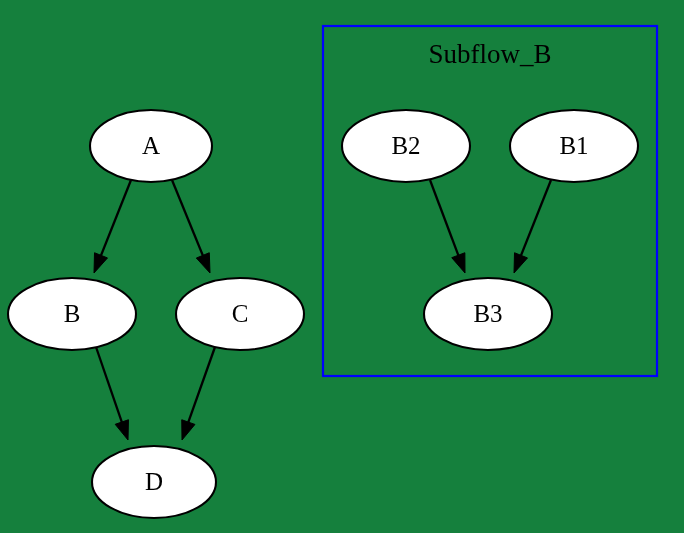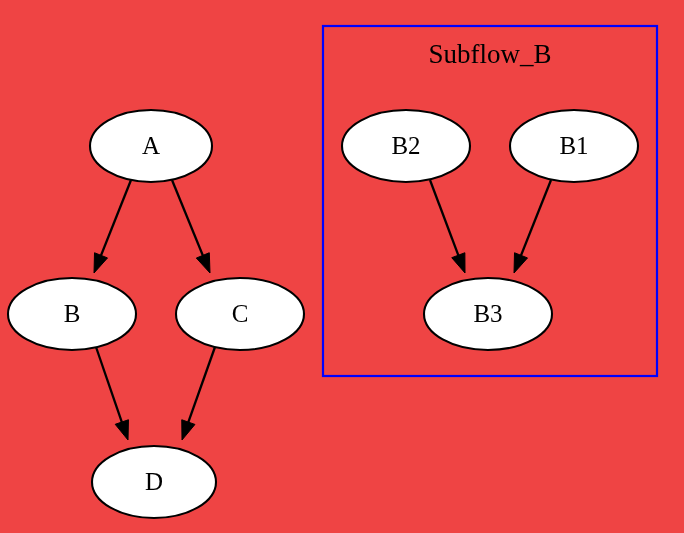--- a/index.html
+++ b/index.html
@@ -10,21 +10,21 @@
   body {
     width: 684px;
     height: 533px;
     overflow: hidden;
     font-family: "Liberation Serif", "DejaVu Serif", serif;
   }
   #diagram-root {
     position: relative;
     width: 684px;
     height: 533px;
-    background: #ef4444;
+    background: #15803d;
   }
   svg#graph-canvas {
     display: block;
     width: 684px;
     height: 533px;
   }
   .node-ellipse {
     fill: #ffffff;
     stroke: #000000;
     stroke-width: 2.1;

